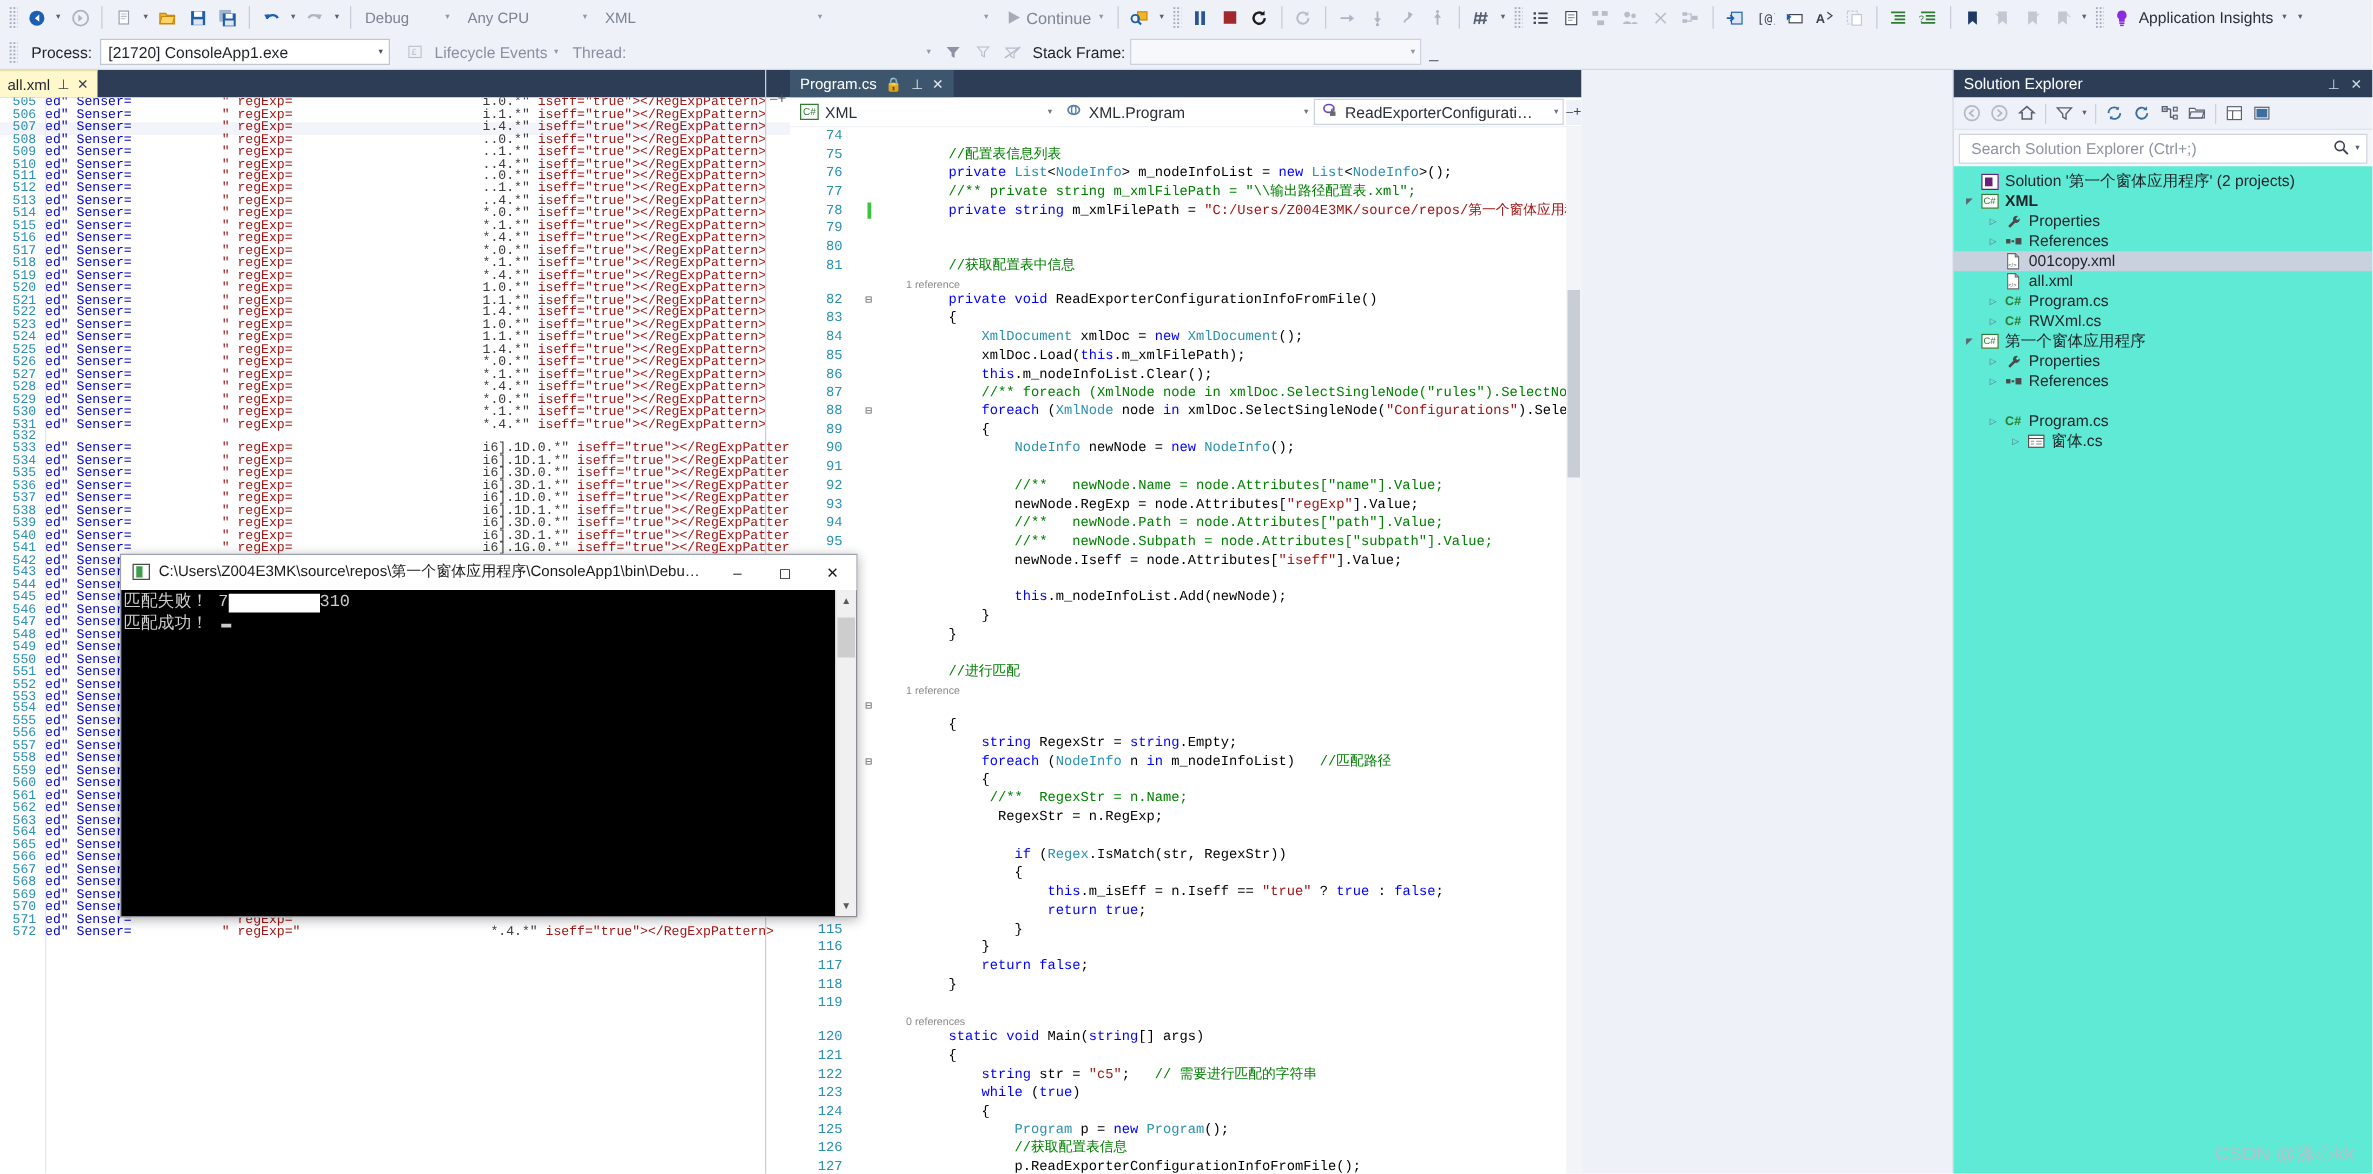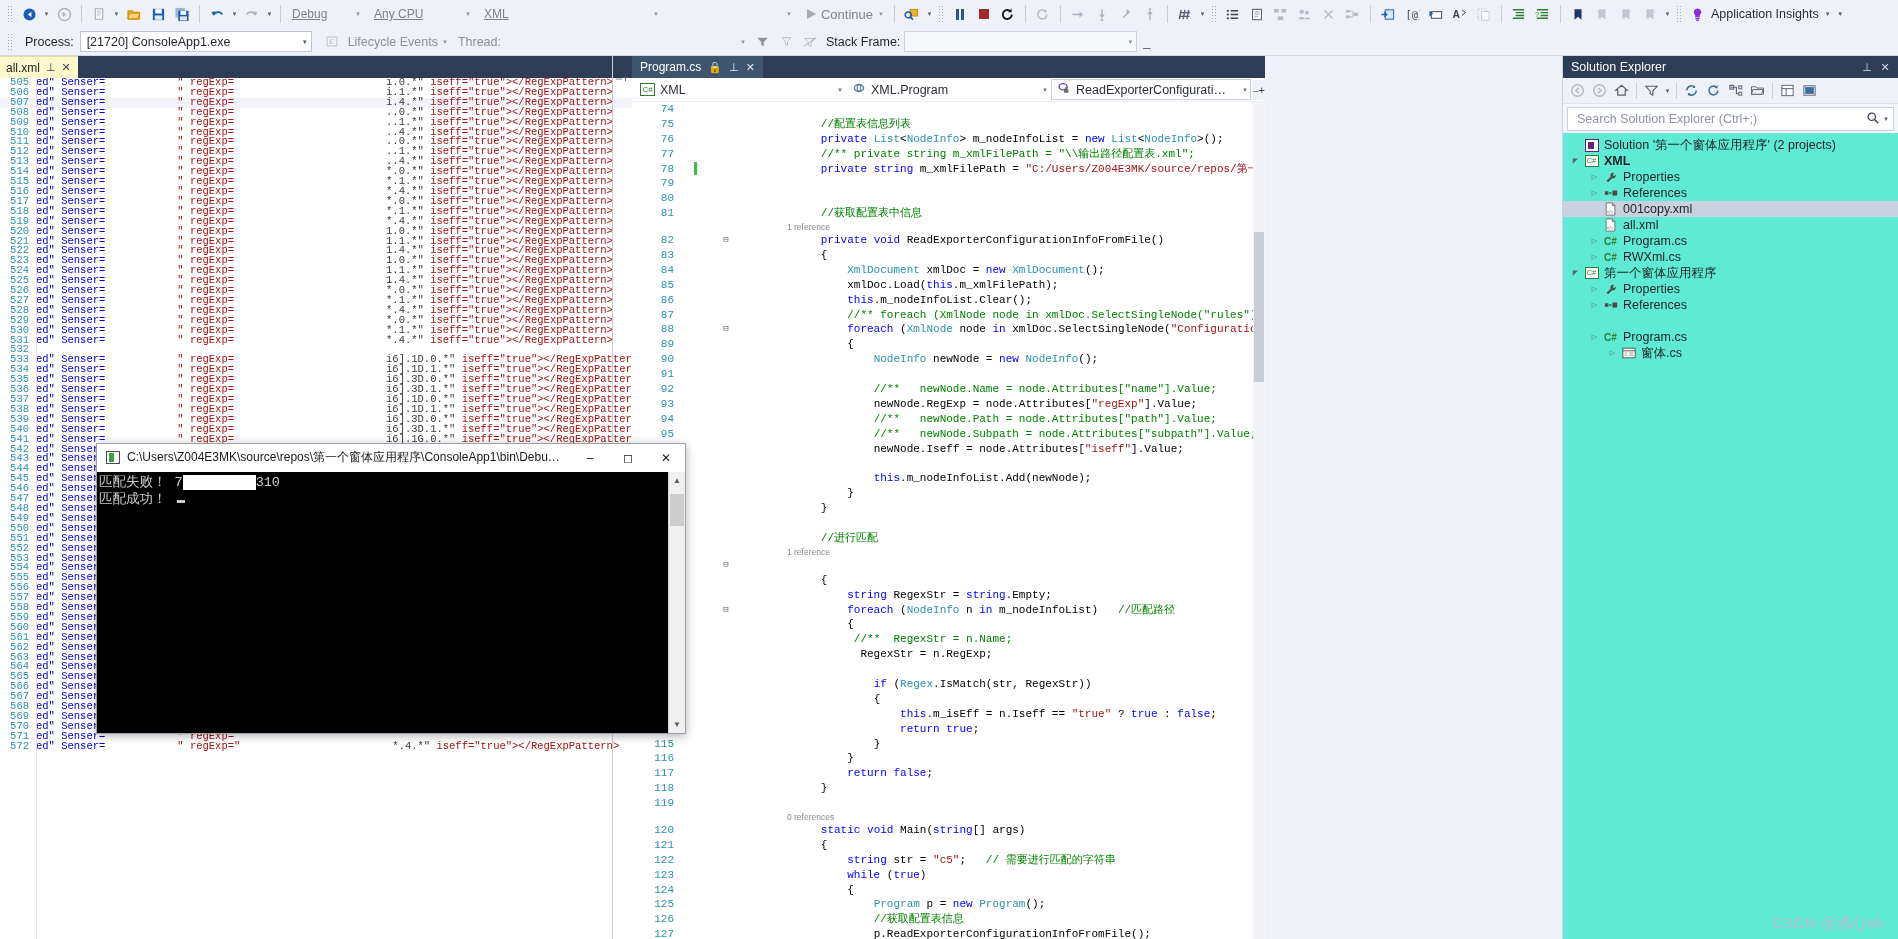--- a/index.html
+++ b/index.html
@@ -45,21 +45,21 @@
   }
   .tb-caret::after { content: "\25BC"; font-size: 6px; }
 
   .tb-combo {
     height: 21px; display: flex; align-items: center;
     padding: 0 2px 0 6px;
     color: #7c8292; font-size: 12px;
     position: relative;
     white-space: nowrap;
   }
-  .tb-combo .cval { overflow: hidden; text-overflow: ellipsis; text-decoration: underline; }
+  .tb-combo .cval { overflow: hidden; text-overflow: ellipsis; }
   .tb-combo .carr { margin-left: auto; padding: 0 5px; font-size: 6px; color: #9099aa; }
   #combo-config { width: 82px; }
   #combo-platform { width: 110px; }
   #combo-startup { width: 188px; }
 
   .tb-text { color: #2b2f38; font-size: 12.5px; padding: 0 4px; white-space: nowrap; }
   .tb-text.dim { color: #8a90a0; }
 
   .run-continue {
     display: inline-flex; align-items: center; gap: 5px;
@@ -239,21 +239,21 @@
     color: #2e7d32; font-size: 8px; line-height: 11px; text-align: center;
     font-family: "Liberation Sans", sans-serif; background: #fff;
   }
   #editor-code {
     position: absolute; left: 0; top: 46px; right: 12px; bottom: 0;
     background: #ffffff; overflow: hidden;
     font-family: "Liberation Mono", monospace;
     font-size: 11px;
   }
   .cl {
-    height: 14.9px; line-height: 14.9px; white-space: pre; display: flex; gap: 31px;
+    height: 14.9px; line-height: 14.9px; white-space: pre; display: flex;
   }
   .cl .ln { width: 52px; text-align: right; color: #2b91af; padding-right: 10px; flex: none; }
   .cl .mg { width: 22px; flex: none; color: #606060; font-size: 9px; text-align: center; }
   .cl .cd { flex: 1 1 auto; }
   .cl.ref { height: 12px; line-height: 12px; }
   .cl.ref .cd { color: #8a8a8a; font-size: 8.5px; font-family: "Liberation Sans", sans-serif; }
   .k { color: #0000ff; }   
   .t { color: #2b91af; }   
   .s { color: #a31515; }   
   .cm { color: #008000; }  

